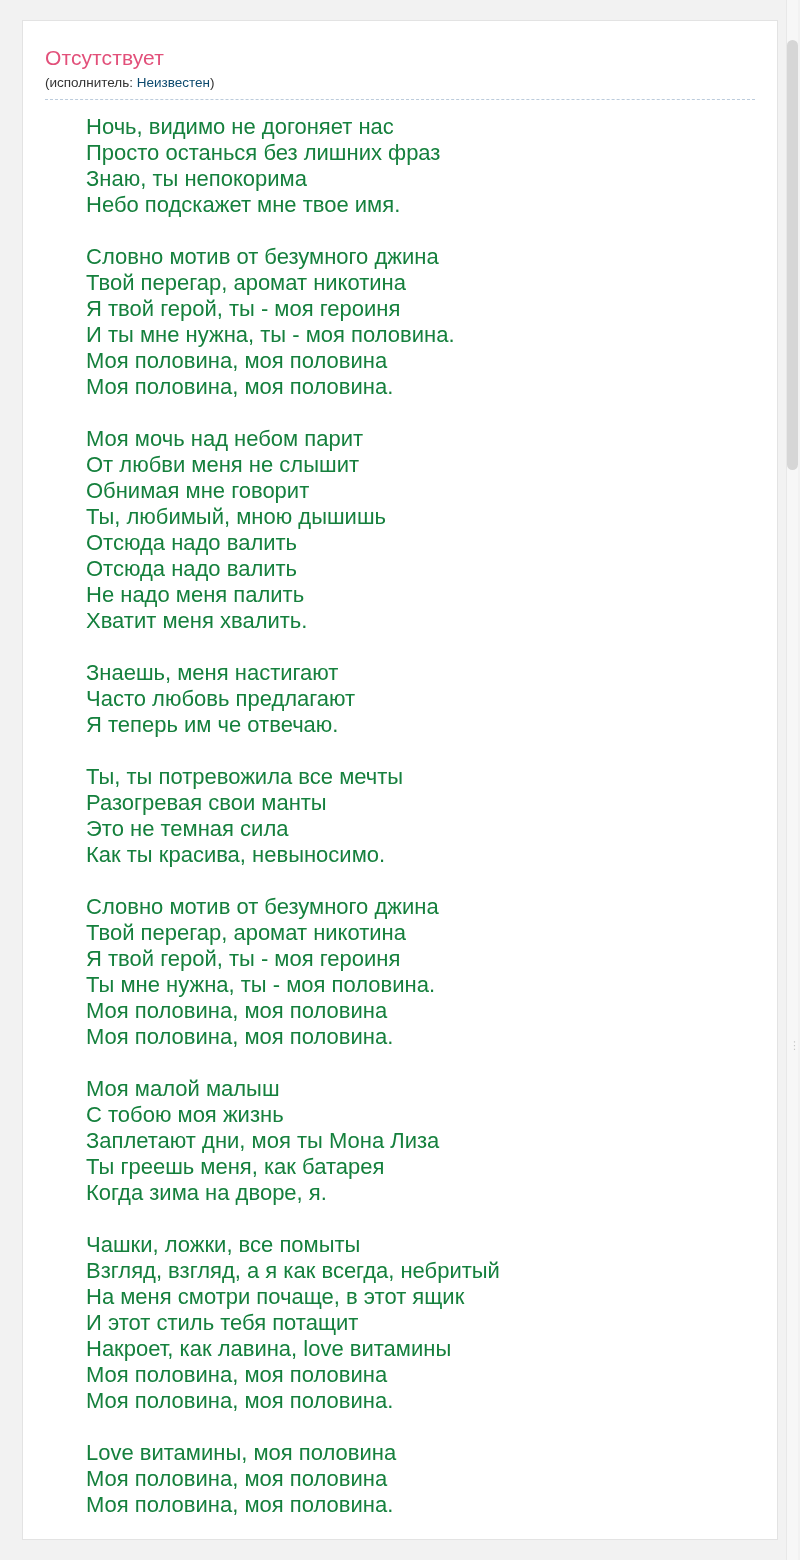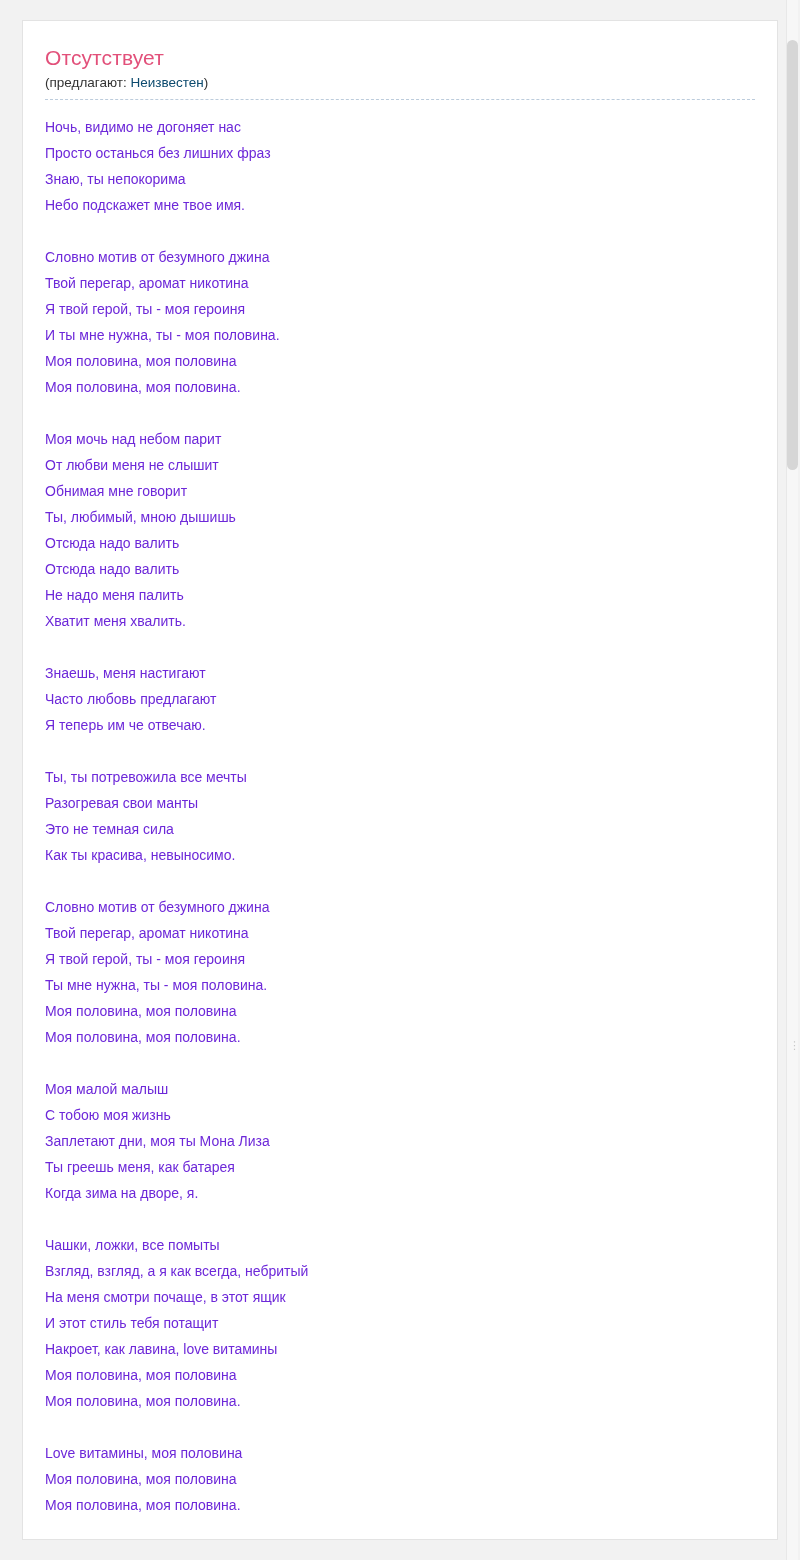--- a/index.html
+++ b/index.html
@@ -45,25 +45,26 @@
     color: #333333;
     padding-bottom: 9px;
     border-bottom: 1px dashed #bcccdc;
     margin-bottom: 14px;
   }
   .artist-link {
     color: #0c4a6e;
     text-decoration: none;
   }
   .lyrics {
-    font-size: 14px;
+    font-size: 22px;
     line-height: 26px;
-    color: #6d28d9;
+    color: #15803d;
     white-space: pre-wrap;
     word-wrap: break-word;
+    margin-left: 41px;
   }
   .scroll-col {
     position: absolute;
     right: 0;
     top: 0;
     width: 16px;
     height: 1560px;
     background: #f2f2f2;
   }
   .scroll-track {
@@ -100,21 +101,21 @@
 <body>
 
 <div class="page">
 
   <div class="sheet">
     <div class="content">
 
       <h1 class="song-title">Отсутствует</h1>
 
       <div class="artist-line">
-        <span>(предлагают:</span>
+        <span>(исполнитель:</span>
         <a class="artist-link" href="#">Неизвестен</a><span>)</span>
       </div>
 
       <div class="lyrics">Ночь, видимо не догоняет нас
 Просто останься без лишних фраз
 Знаю, ты непокорима
 Небо подскажет мне твое имя.
 
 Словно мотив от безумного джина
 Твой перегар, аромат никотина

